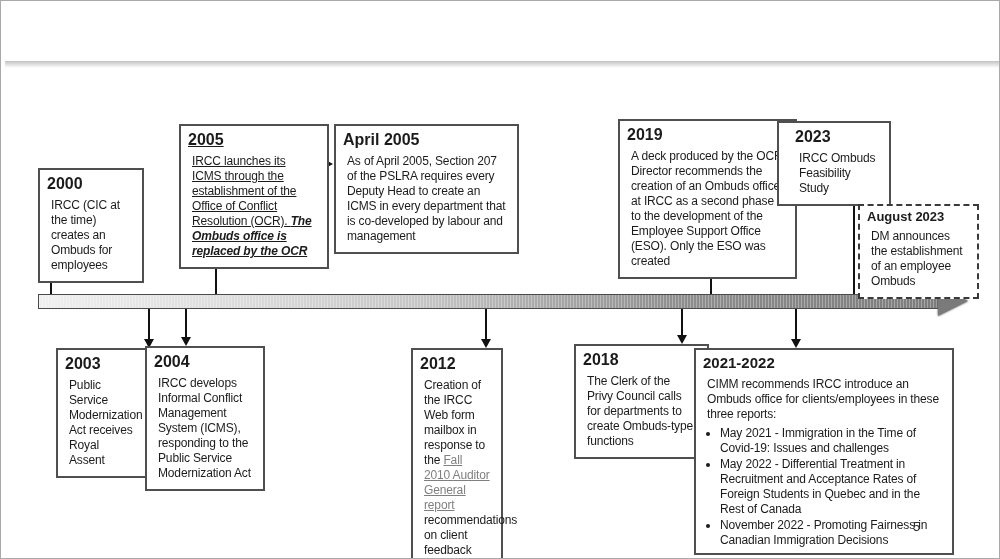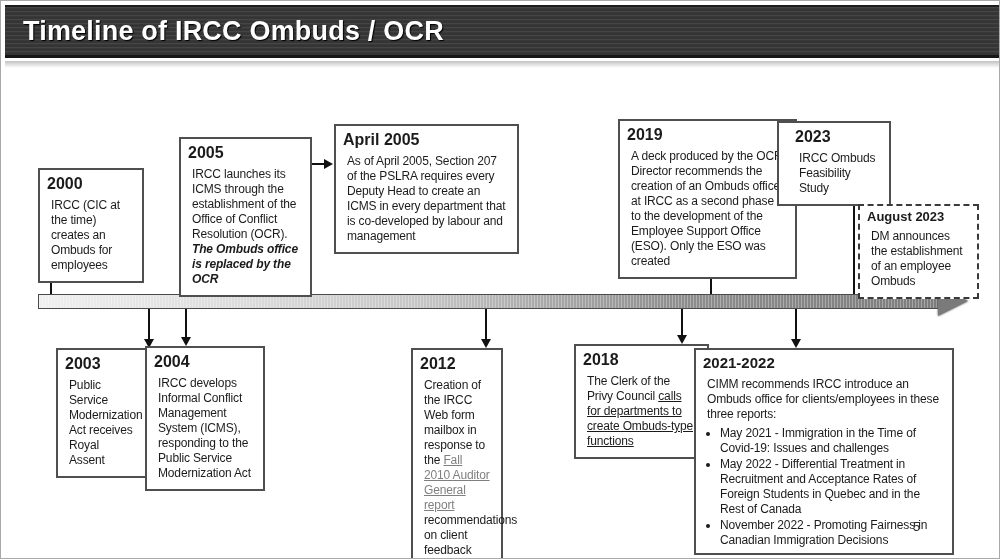--- a/index.html
+++ b/index.html
@@ -46,49 +46,46 @@
   
   .tbox{
     position:absolute;background:#fff;border:2px solid #4f4f4f;
     padding:3px 7px 4px 7px;box-sizing:border-box;
     font-size:12px;line-height:1.25;letter-spacing:-0.15px;
   }
   .tbox .year{font-weight:700;font-size:16px;margin:1px 0 2px 0;letter-spacing:0;}
   .tbox p{margin:4px;}
   .em-bi{font-weight:700;font-style:italic;}
   .u-link{color:#7f7f7f;text-decoration:underline;cursor:pointer;}
-  .u-black{text-decoration:underline;}
+  .u-black{}
   .dashed{border:2px dashed #3a3a3a;}
   .dashed .year{font-size:13px;margin:0 0 1px 0;}
   .big .year{font-size:15px;}
   .tbox ul{margin:1px 0 0 0;padding-left:17px;}
   .tbox li{margin:0 0 1px 0;}
   
   .b2000{left:37px;top:167px;width:106px;min-height:96px;}
-  .b2005{left:178px;top:136px;width:133px;min-height:134px;}
+  .b2005{left:178px;top:123px;width:150px;min-height:134px;text-decoration:underline;}
   .bapr2005{left:333px;top:123px;width:185px;min-height:105px;}
   .b2019{left:617px;top:118px;width:179px;min-height:140px;}
   .b2023{left:776px;top:120px;width:114px;min-height:70px;padding-left:16px;}
   .baug2023{left:857px;top:203px;width:121px;min-height:65px;}
   .b2003{left:55px;top:347px;width:94px;min-height:91px;}
   .b2004{left:144px;top:345px;width:120px;min-height:122px;}
   .b2012{left:410px;top:347px;width:92px;min-height:150px;}
   .b2018{left:573px;top:343px;width:135px;min-height:106px;}
   .b2021{left:693px;top:347px;width:260px;min-height:181px;}
   
   .pagenum{position:absolute;left:912px;top:518px;font-size:13px;color:#2a2a2a;}
 </style>
 </head>
 <body>
 
 <div class="slide">
 
-  <div class="header">
-    <div class="title">Timeline of IRCC Ombuds / OCR</div>
-  </div>
   <div class="header-fade"></div>
 
   <div class="bar"></div>
   <div class="bar-arrow"></div>
 
   <div class="vline" style="left:49px;top:270px;height:23px;"></div>
   <div class="arr-up" style="left:45px;top:262px;"></div>
 
   <div class="vline" style="left:214px;top:264px;height:29px;"></div>
   <div class="arr-up" style="left:210px;top:256px;"></div>

